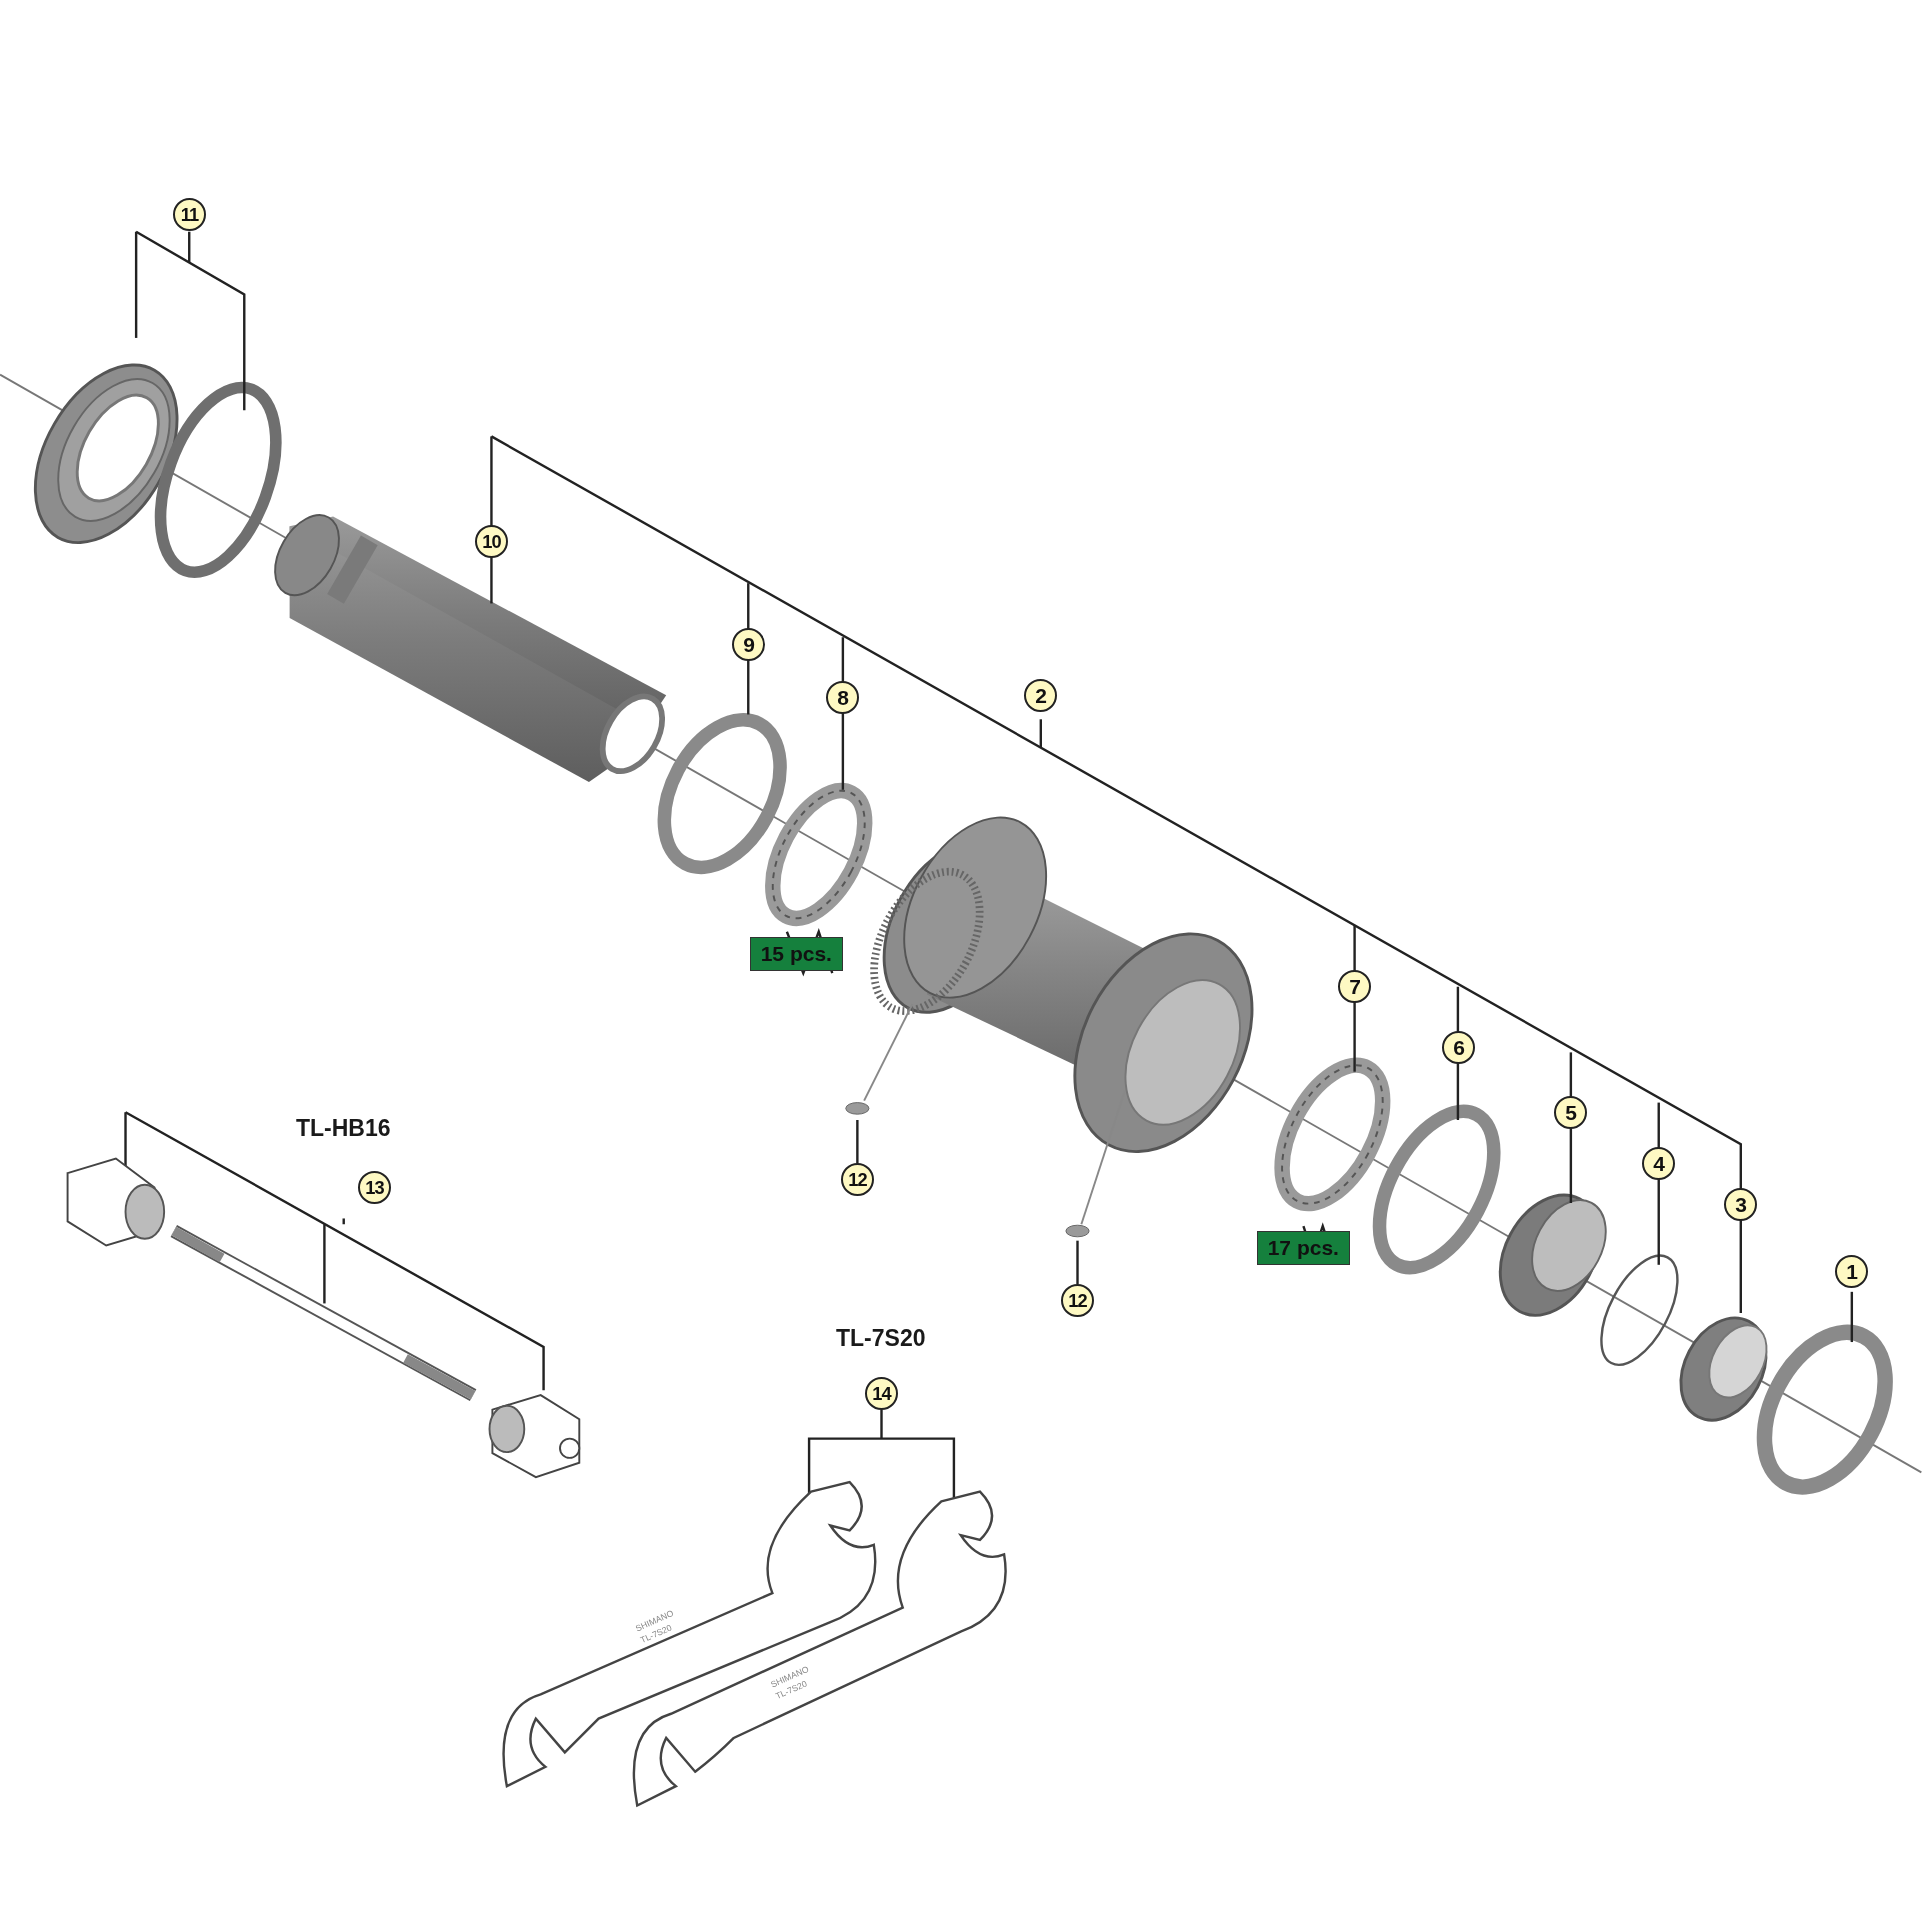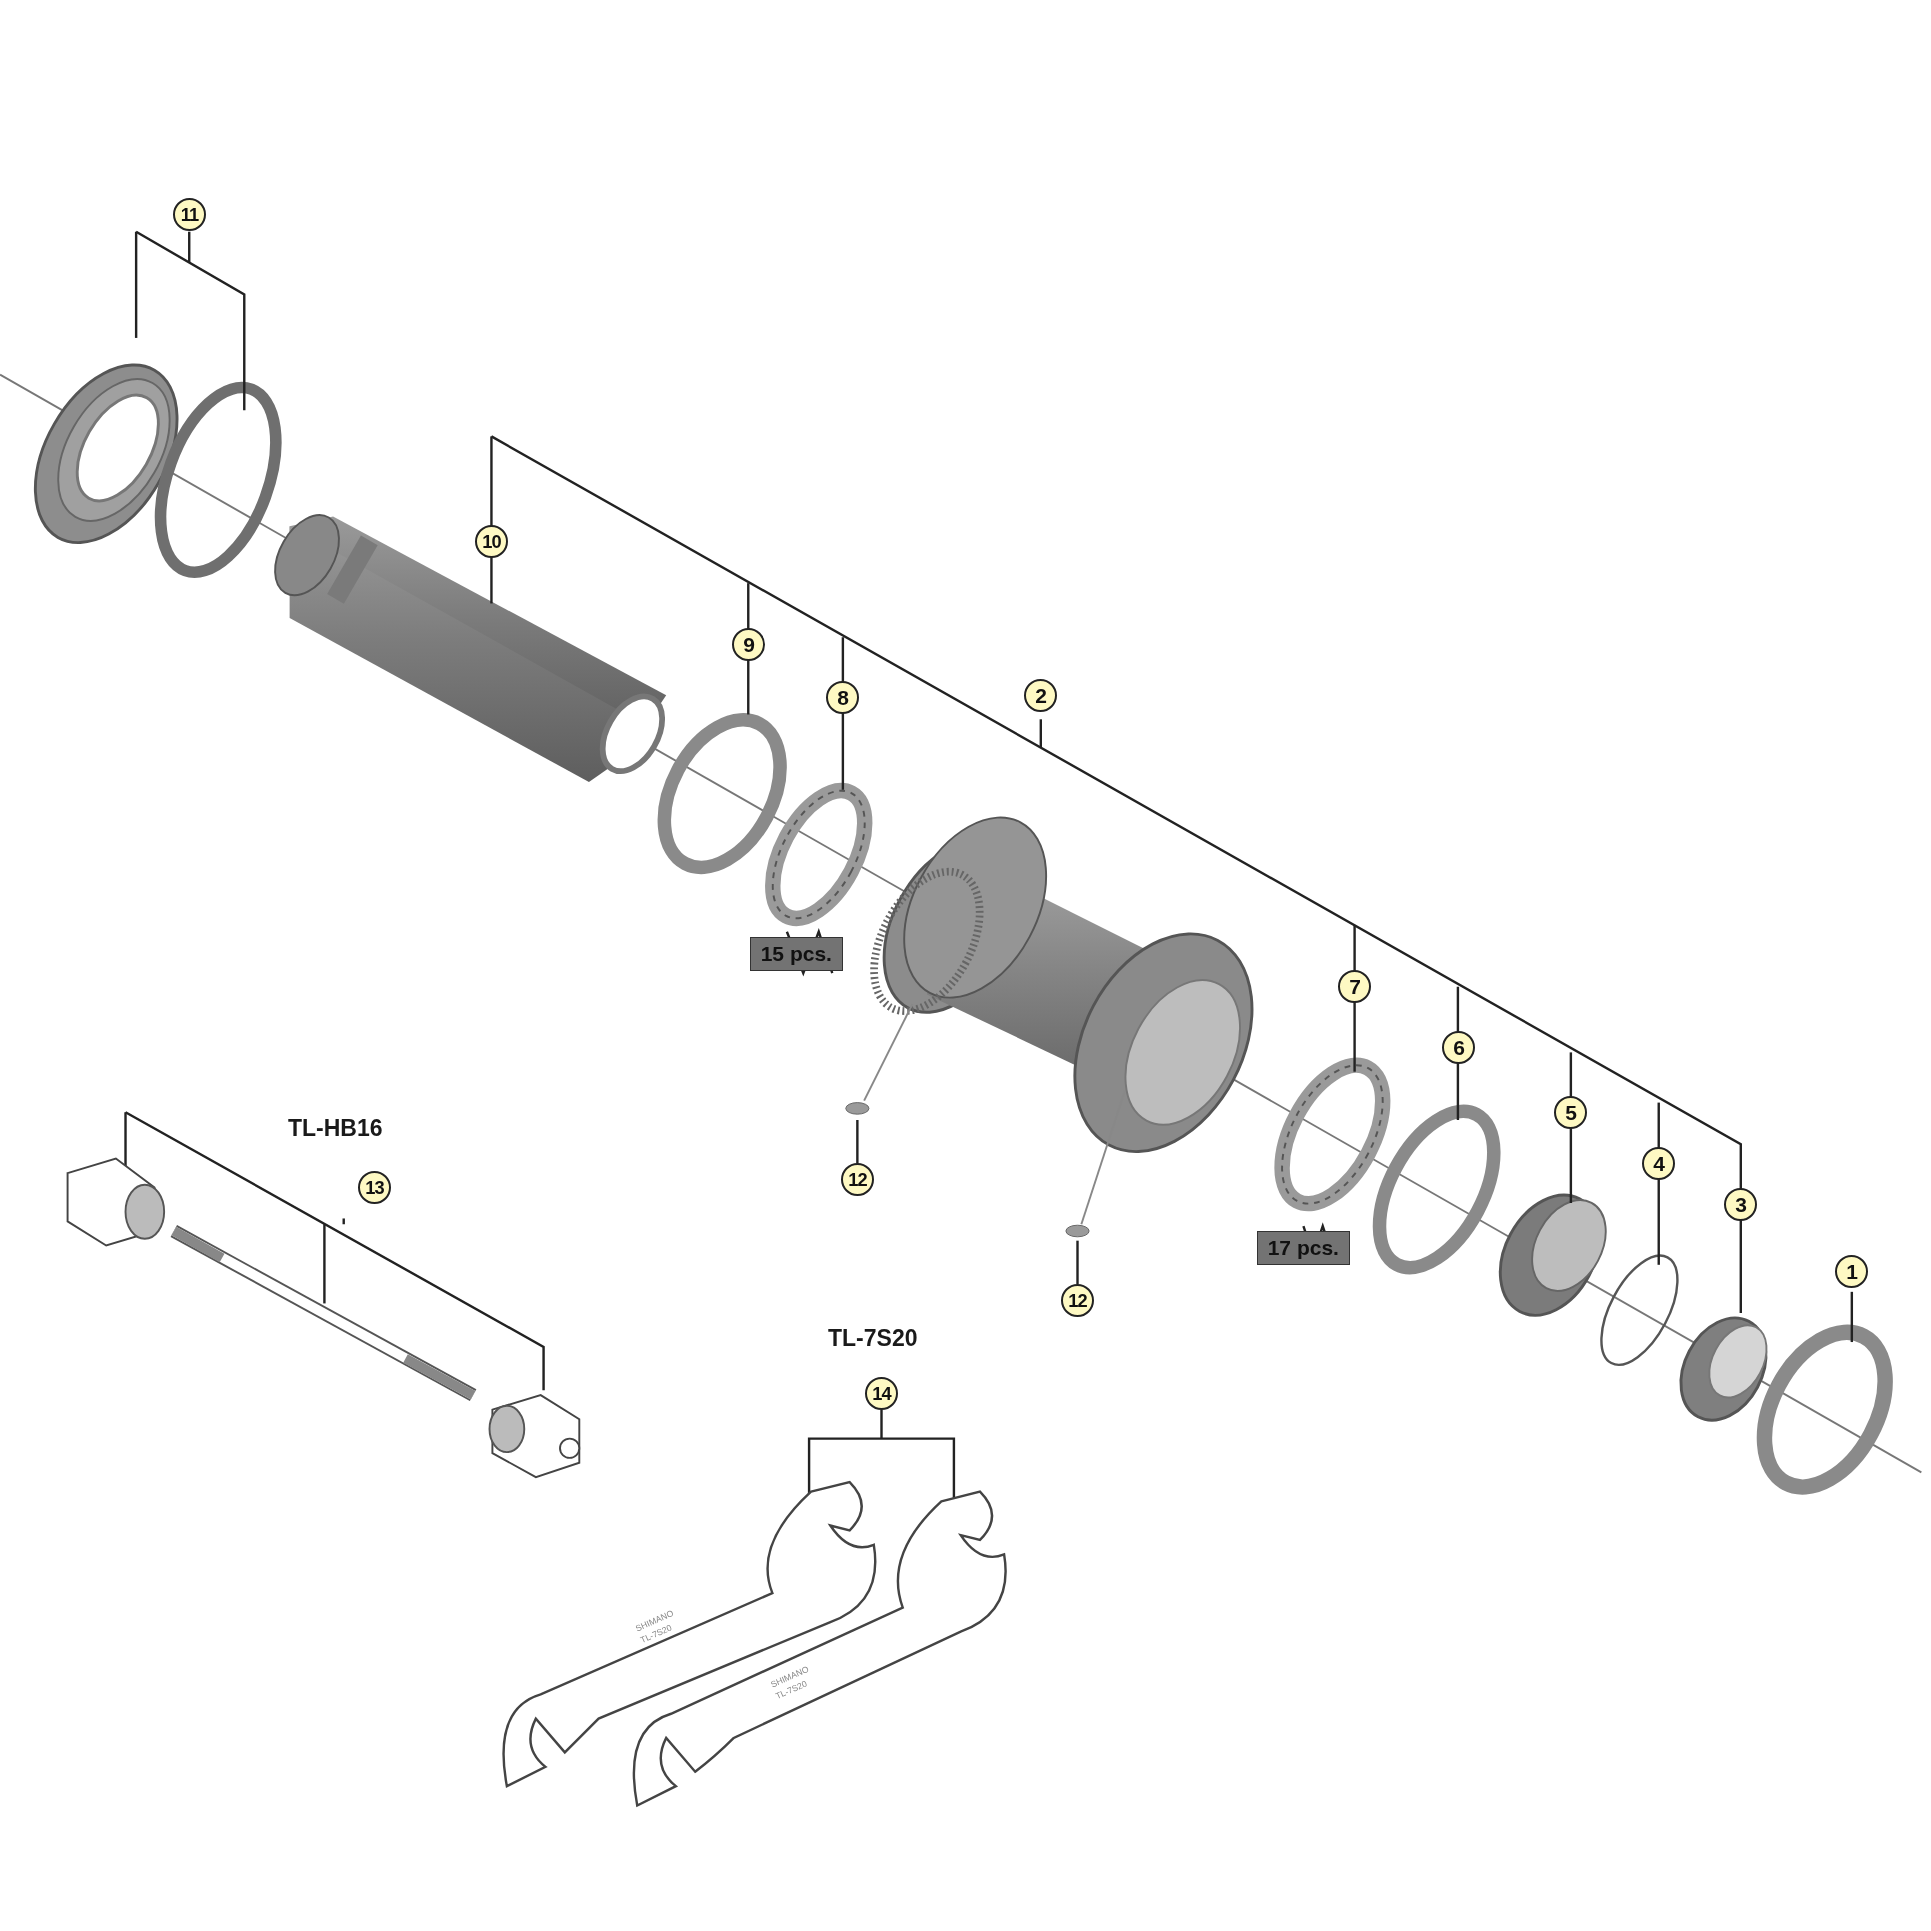--- a/index.html
+++ b/index.html
@@ -4,23 +4,23 @@
 <style>
   html, body { margin: 0; padding: 0; background: #ffffff; }
   body { width: 1931px; height: 1931px; position: relative; overflow: hidden;
          font-family: "Liberation Sans", sans-serif; }
   #diagram { position: absolute; left: 0; top: 0; width: 1931px; height: 1931px; }
   .callout { position: absolute; width: 33px; height: 33px; border: 2.4px solid #222;
              border-radius: 50%; background: #fef9c3; box-sizing: border-box;
              display: flex; align-items: center; justify-content: center;
              font-weight: bold; font-size: 21px; color: #111; letter-spacing: -1px; }
   .callout.two { font-size: 18.3px; }
-  .qty-box { position: absolute; border: 1.9px solid #333; background: #737373;
+  .qty-box { position: absolute; border: 1.9px solid #333; background: #15803d;
              padding: 3.9px 9.7px; font-weight: bold; font-size: 21px; color: #111; }
-  .tool-label { position: absolute; font-weight: bold; font-size: 23px; color: #1a1a1a; }
+  .tool-label { position: absolute; font-weight: bold; font-size: 23px; color: #1a1a1a; margin-left: 8px; }
   .wrench-text { font-family: "Liberation Sans", sans-serif; font-size: 9px; fill: #888; }
 </style>
 </head>
 <body>
 
 <svg id="diagram" viewBox="0 0 2000 2000" xmlns="http://www.w3.org/2000/svg">
   <defs>
     <linearGradient id="gShaft" x1="0" y1="0" x2="0" y2="1">
       <stop offset="0" stop-color="#9a9a9a"></stop>
       <stop offset="0.45" stop-color="#7c7c7c"></stop>

